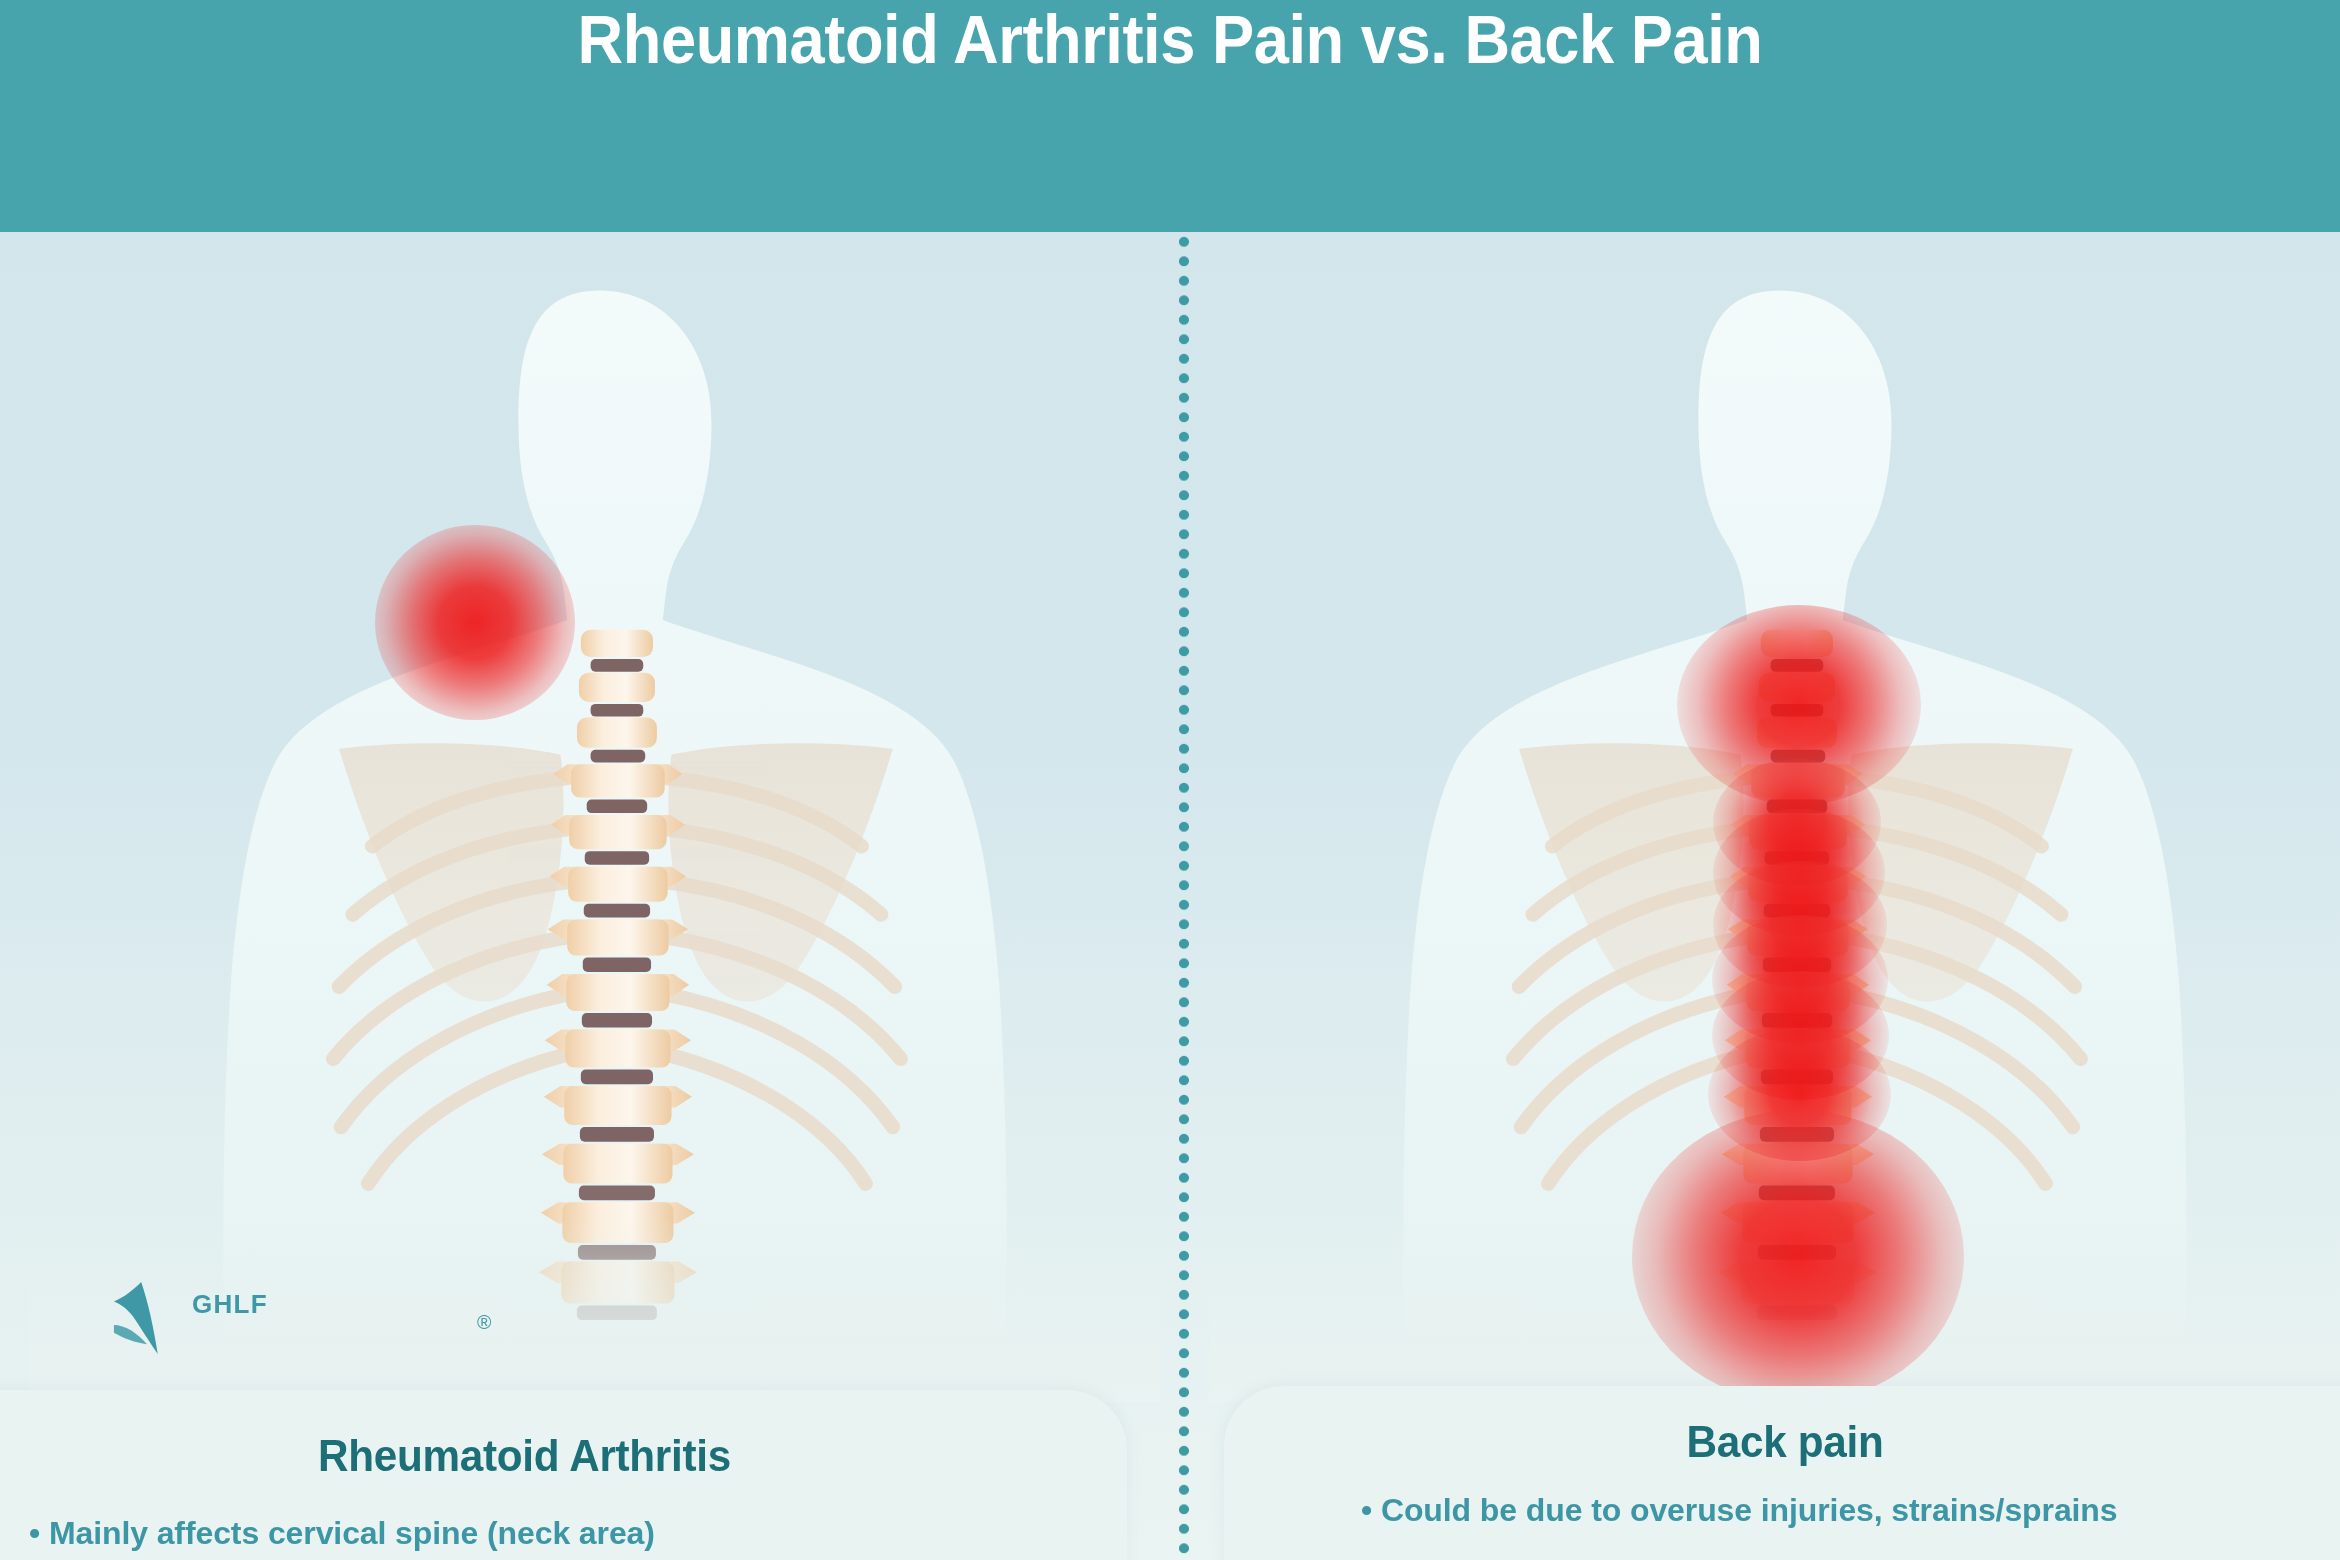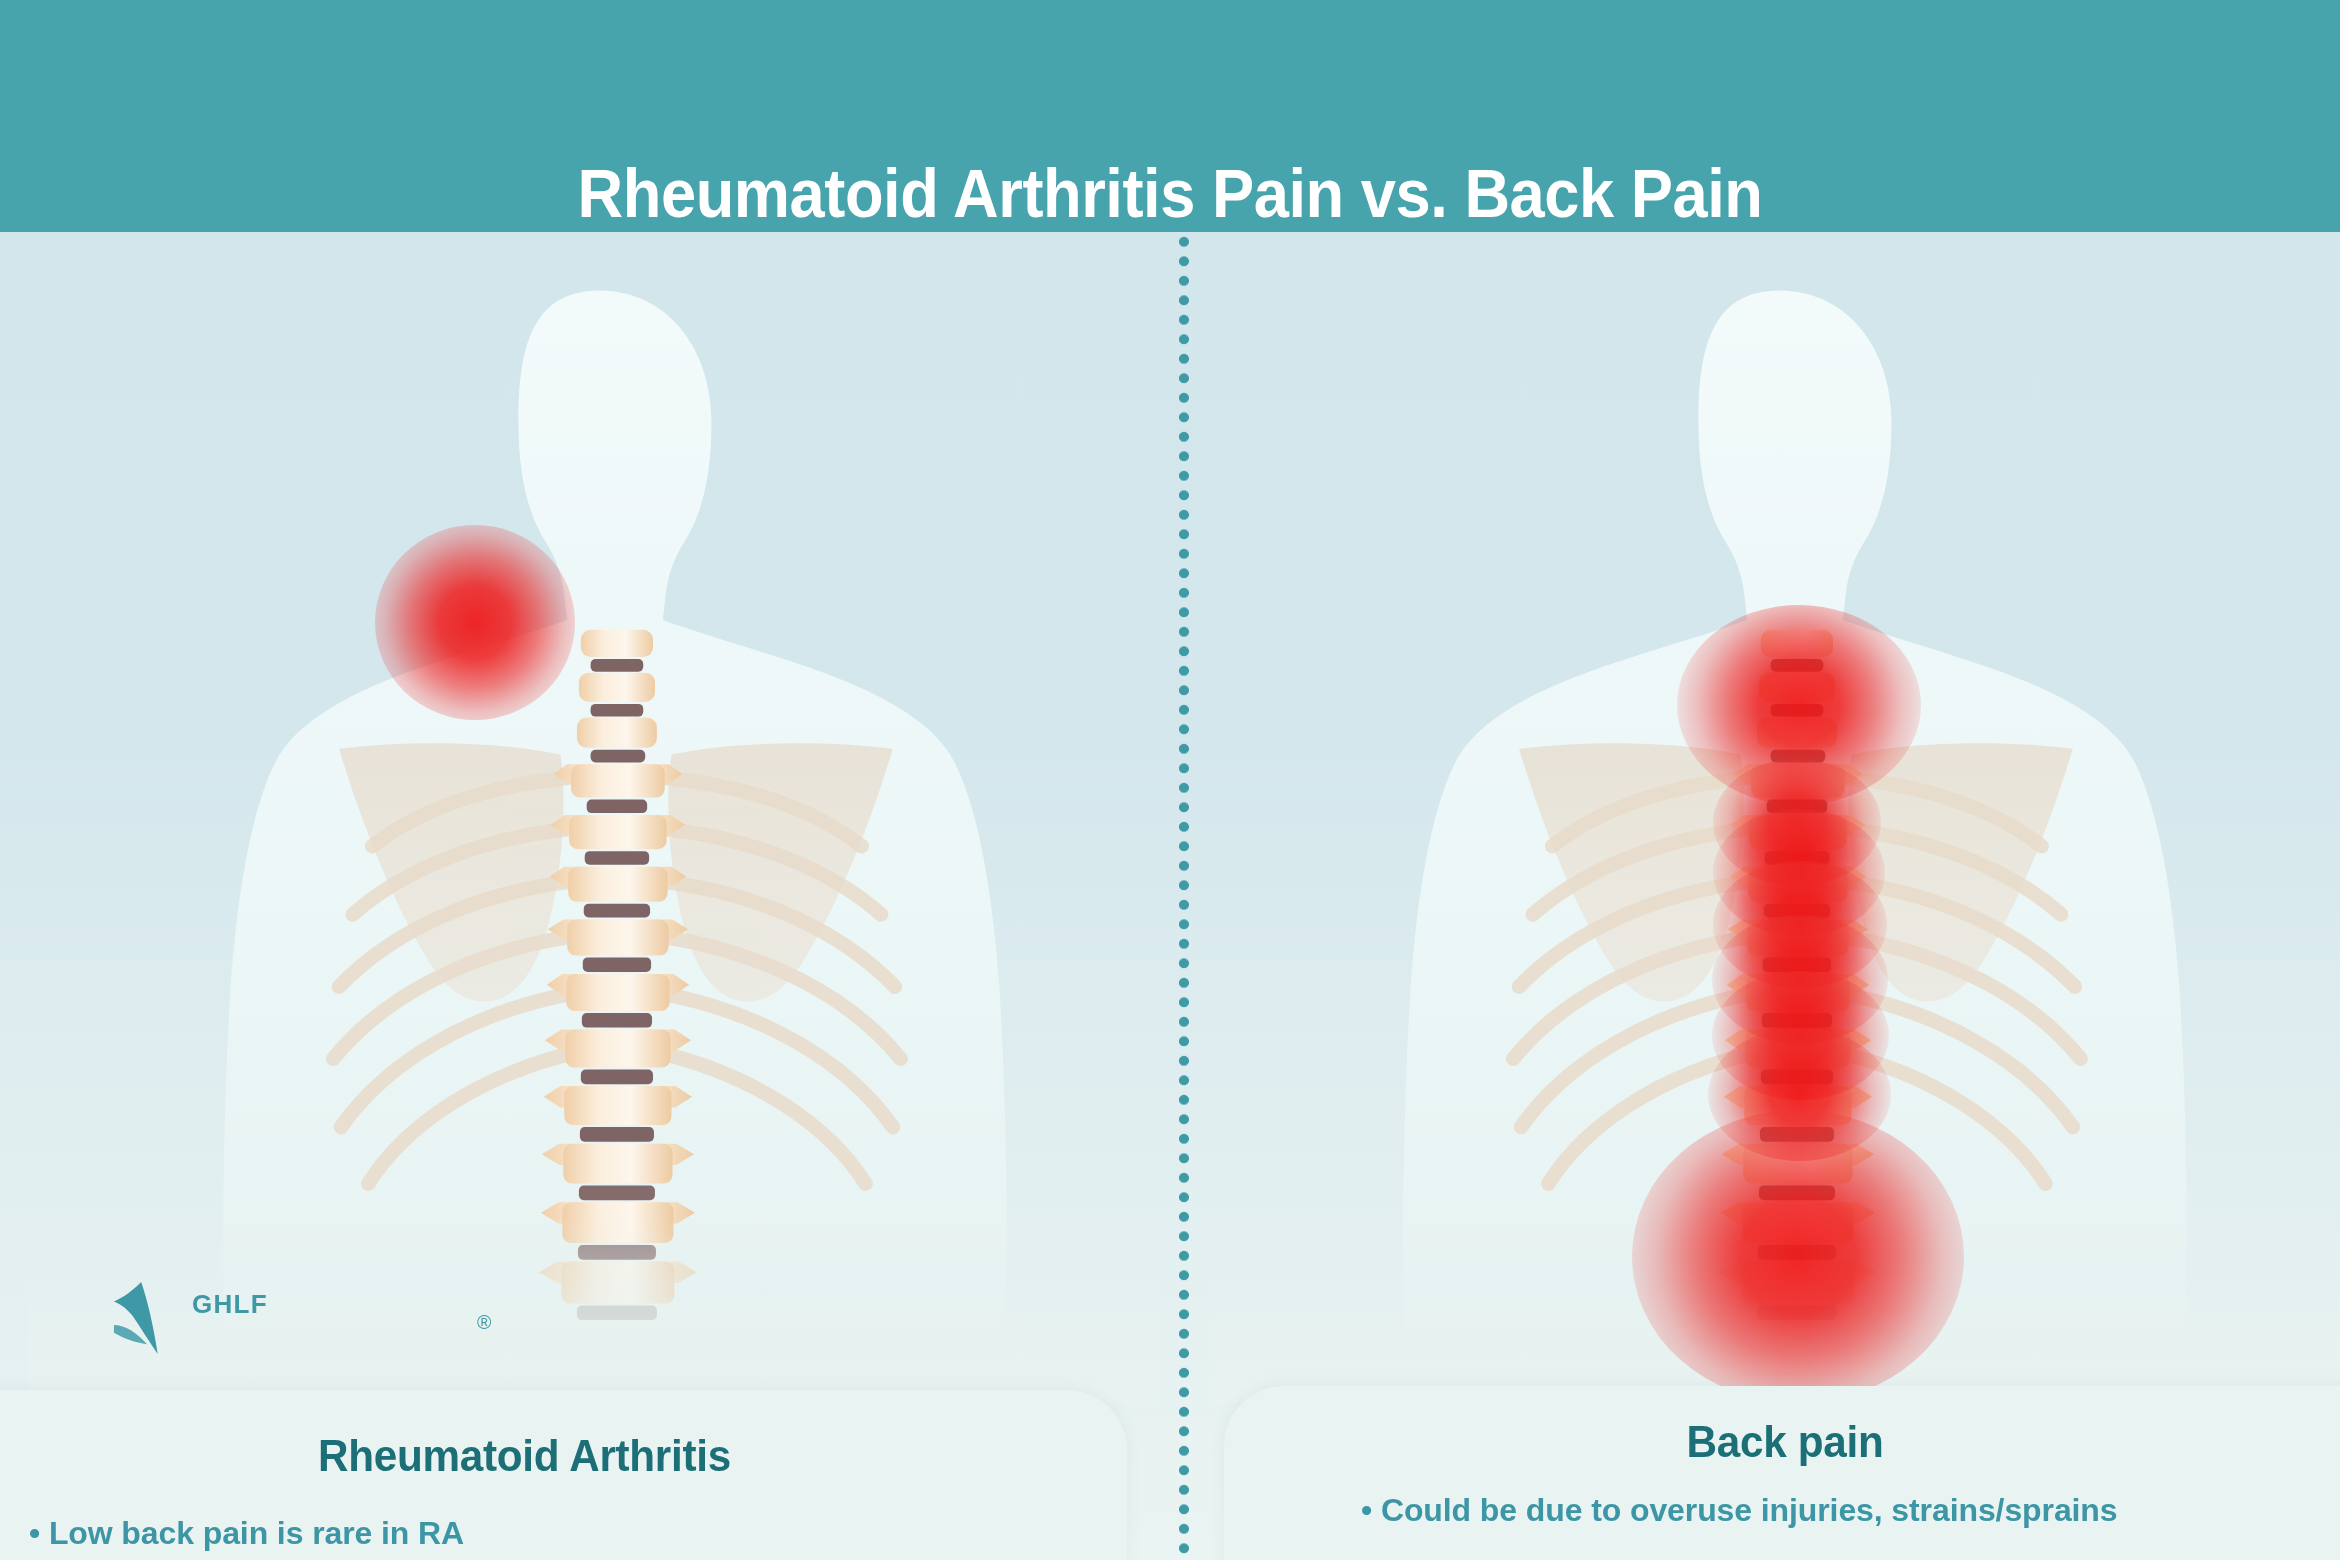--- a/index.html
+++ b/index.html
@@ -7,21 +7,21 @@
   body {
     font-family:"Liberation Sans", sans-serif;
     background:#d4e7ed;
     position:relative;
   }
 
   
   #header{
     position:absolute; left:0; top:0; width:2341px; height:232px;
     background:#47a3ac;
-    display:flex; align-items:flex-end; justify-content:center;
+    display:flex; align-items:flex-start; justify-content:center;
   }
   #header-title{
     color:#ffffff;
     font-size:68px;
     font-weight:bold;
     letter-spacing:-0.5px;
     text-align:center;
     white-space:nowrap;
     transform:scaleX(0.93);
   }
@@ -418,20 +418,21 @@
       <path d="M30,2 C37,22 43,50 47,76 C40,66 30,50 22,38 C17,31 10,25 2,22 C12,18 22,10 30,2 Z" fill="#3e98a5"></path>
       <path d="M2,46 C13,46 26,54 36,66 C24,64 12,60 2,54 Z" fill="#5aa9b4"></path>
     </svg>
     <div id="logo-ghlf">GHLF</div>
     <div id="logo-reg">®</div>
   </div>
 
   <div class="card" id="card-left">
     <div class="card-title">Rheumatoid Arthritis</div>
     <ul class="card-list">
+      <li>• Mainly affects cervical spine (neck area)</li>
       <li>• Low back pain is rare in RA</li>
 
     </ul>
   </div>
 
   <div class="card" id="card-right">
     <div class="card-title">Back pain</div>
     <ul class="card-list">
       <li>• Could be due to overuse injuries, strains/sprains</li>
 

